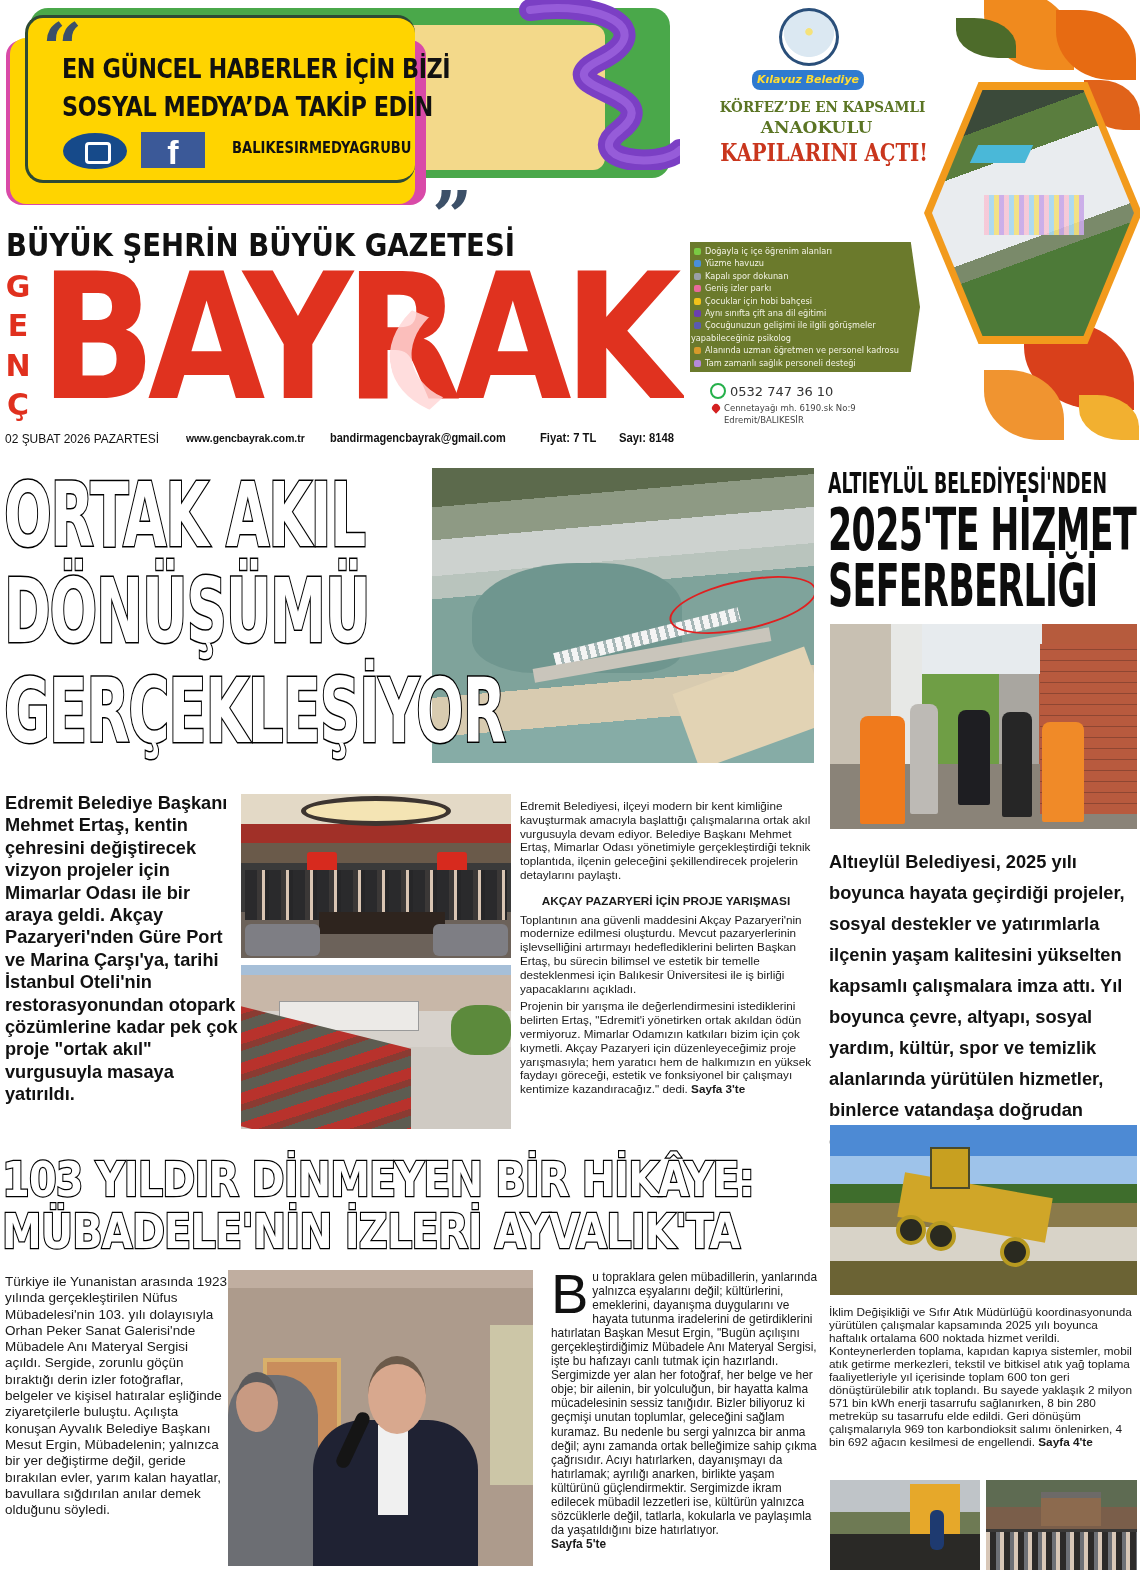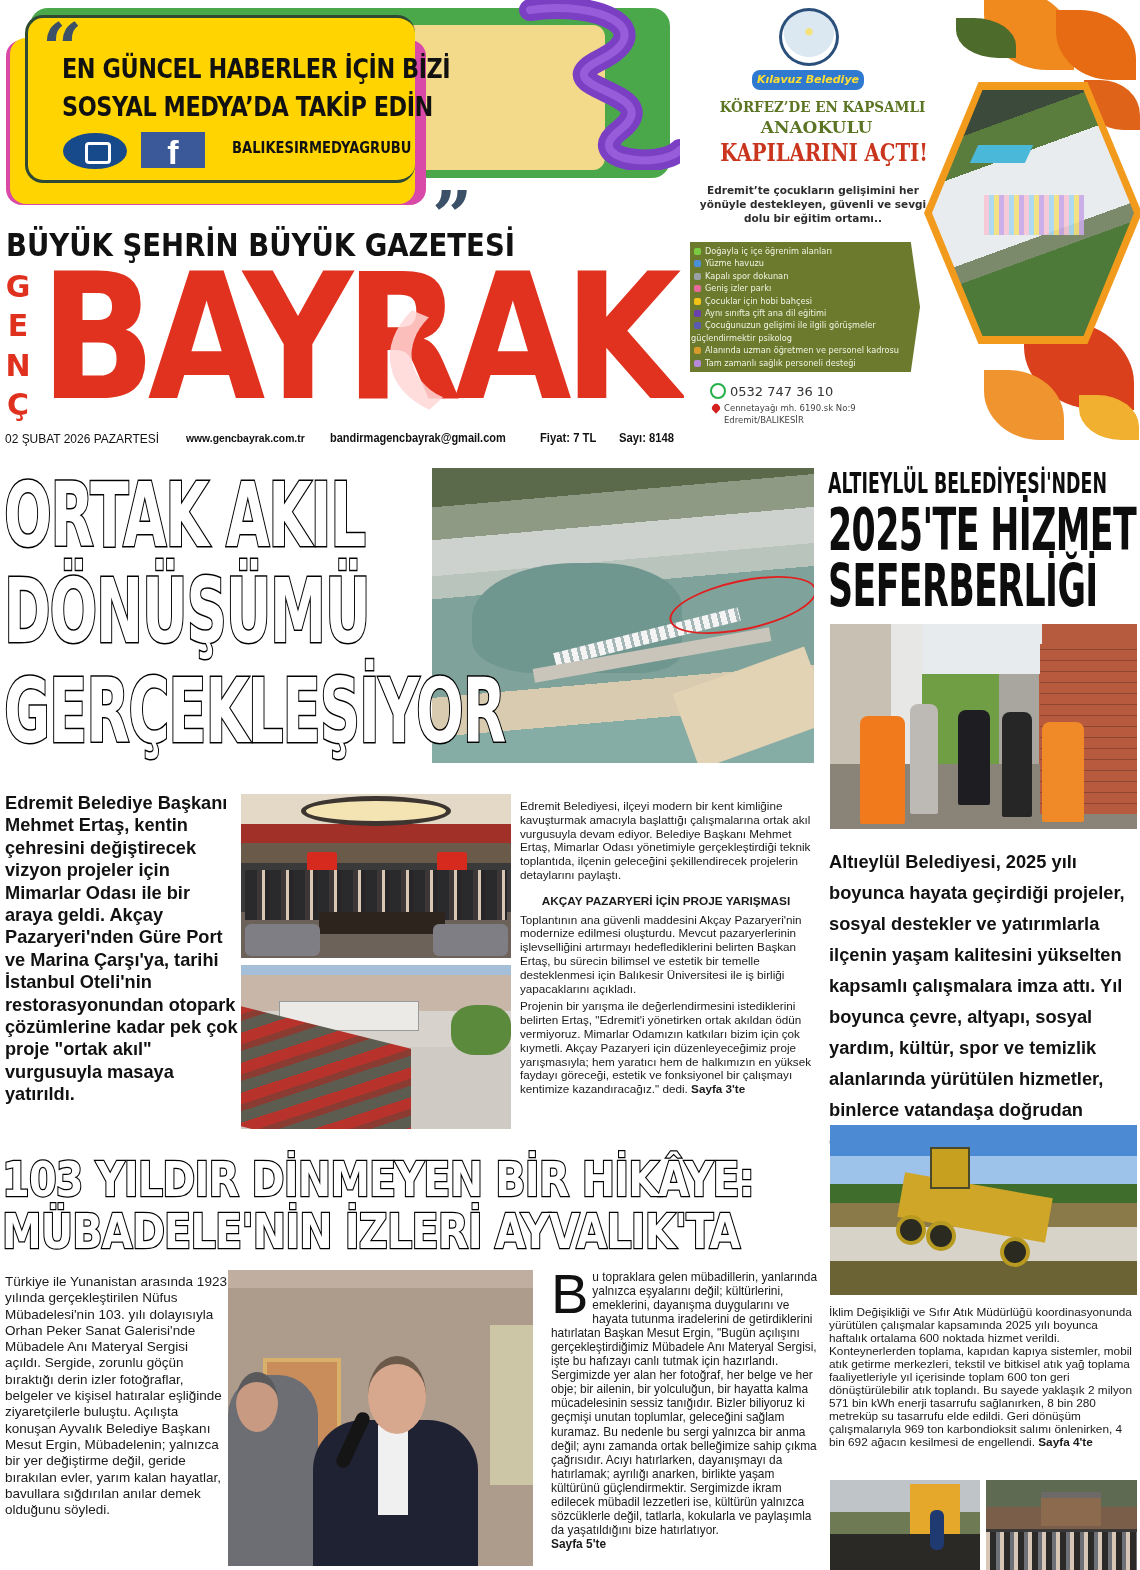--- a/index.html
+++ b/index.html
@@ -196,30 +196,29 @@
   <div class="leaf" style="left:272px;top:18px;width:60px;height:40px;background:#4d6b2a;"></div>
   <div class="leaf" style="left:400px;top:80px;width:56px;height:50px;background:#e0631a;"></div>
   <div class="leaf" style="left:340px;top:320px;width:110px;height:90px;background:#d9401b;"></div>
   <div class="leaf" style="left:300px;top:370px;width:80px;height:70px;background:#f09430;"></div>
   <div class="leaf" style="left:395px;top:395px;width:60px;height:45px;background:#f2b030;"></div>
   <div class="emblem"></div>
   <div class="brand">Kılavuz Belediye</div>
   <div class="h1">KÖRFEZ’DE EN KAPSAMLI</div>
   <div class="h2">ANAOKULU</div>
   <div class="h3">KAPILARINI AÇTI!</div>
-  <div class="tagline">Edremit’te çocukların gelişimini her yönüyle destekleyen, güvenli ve sevgi dolu bir eğitim ortamı..</div>
   <ul class="features">
     <li><span class="b" style="background:#7ac943"></span><span>Doğayla iç içe öğrenim alanları</span></li>
     <li><span class="b" style="background:#4a8fd8"></span><span>Yüzme havuzu</span></li>
     <li><span class="b" style="background:#9aa0a8"></span><span>Kapalı spor dokunan</span></li>
     <li><span class="b" style="background:#e86a9a"></span><span>Geniş izler parkı</span></li>
     <li><span class="b" style="background:#f2c21a"></span><span>Çocuklar için hobi bahçesi</span></li>
     <li><span class="b" style="background:#6a3fb0"></span><span>Aynı sınıfta çift ana dil eğitimi</span></li>
     <li><span class="b" style="background:#5a5ab0"></span><span>Çocuğunuzun gelişimi ile ilgili görüşmeler</span></li>
-    <li style="margin-left:-3px"><span>güçlendirmektir psikolog</span></li>
+    <li style="margin-left:-3px"><span>yapabileceğiniz psikolog</span></li>
     <li><span class="b" style="background:#d89a2a"></span><span>Alanında uzman öğretmen ve personel kadrosu</span></li>
     <li><span class="b" style="background:#b58ad8"></span><span>Tam zamanlı sağlık personeli desteği</span></li>
   </ul>
   <div class="hex"></div>
   <div class="hex-in"></div>
   <div class="pool"></div>
   <div class="bldg-stripes"></div>
   <div class="phone">
     <span class="wa"></span>
     <span>0532 747 36 10</span>

